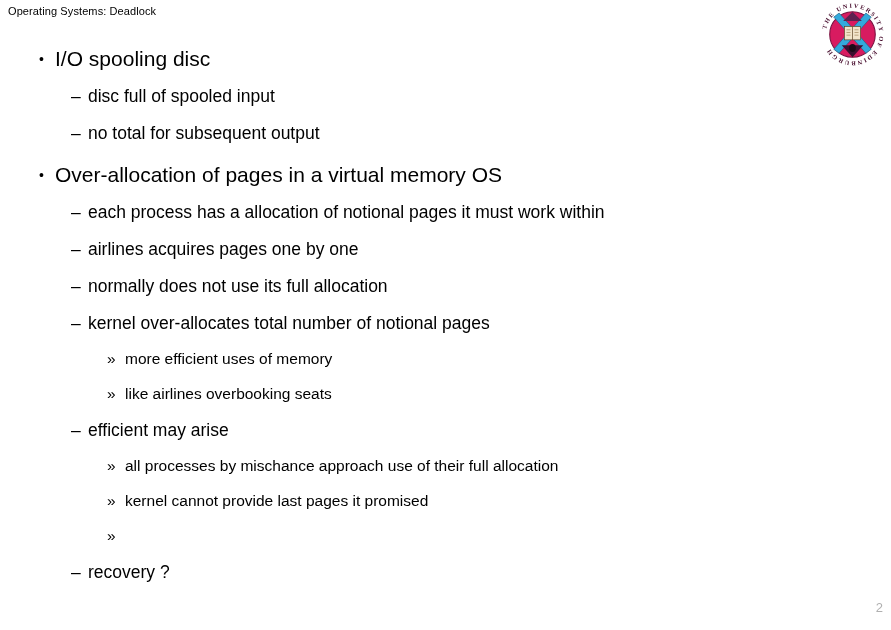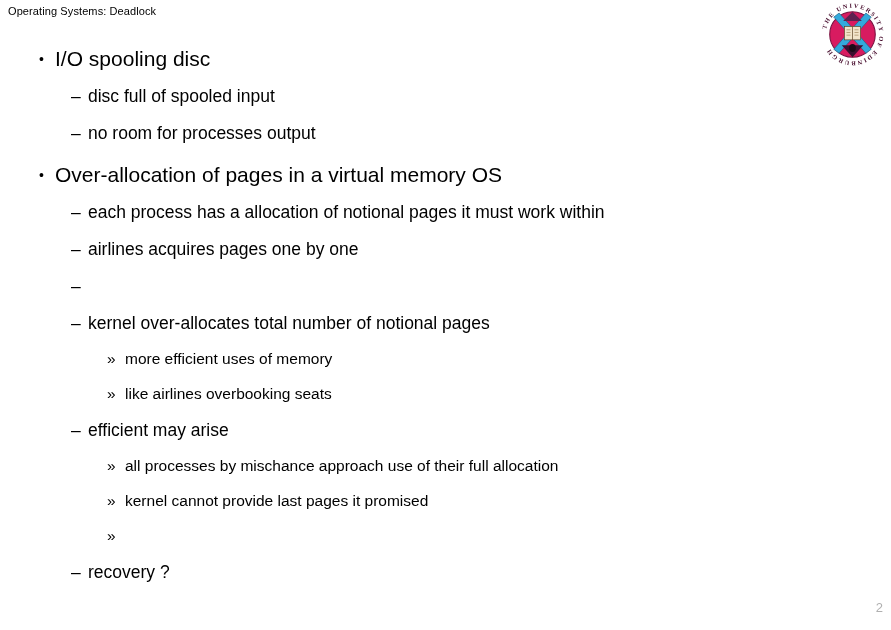--- a/index.html
+++ b/index.html
@@ -171,25 +171,25 @@
 
       <ellipse cx="50" cy="70" rx="5" ry="6" fill="#1c0a18"></ellipse>
 
       <circle cx="50" cy="50" r="47" fill="none" stroke="#ffffff" stroke-width="1"></circle>
     </svg>
   </div>
 
   <div class="content">
       <div class="line lvl1"><span class="marker">•</span><span class="txt">I/O spooling disc</span></div>
       <div class="line lvl2"><span class="marker">–</span><span class="txt">disc full of spooled input</span></div>
-      <div class="line lvl2"><span class="marker">–</span><span class="txt">no room for processes output</span></div>
+      <div class="line lvl2"><span class="marker">–</span><span class="txt">no total for subsequent output</span></div>
       <div class="line lvl1 gap-before-group"><span class="marker">•</span><span class="txt">Over-allocation of pages in a virtual memory OS</span></div>
       <div class="line lvl2"><span class="marker">–</span><span class="txt">each process has a allocation of notional pages it must work within</span></div>
       <div class="line lvl2"><span class="marker">–</span><span class="txt">airlines acquires pages one by one</span></div>
-      <div class="line lvl2"><span class="marker">–</span></div>
+      <div class="line lvl2"><span class="marker">–</span><span class="txt">normally does not use its full allocation</span></div>
       <div class="line lvl2"><span class="marker">–</span><span class="txt">kernel over-allocates total number of notional pages</span></div>
       <div class="line lvl3"><span class="marker">»</span><span class="txt">more efficient uses of memory</span></div>
       <div class="line lvl3"><span class="marker">»</span><span class="txt">like airlines overbooking seats</span></div>
       <div class="line lvl2"><span class="marker">–</span><span class="txt">efficient may arise</span></div>
       <div class="line lvl3"><span class="marker">»</span><span class="txt">all processes by mischance approach use of their full allocation</span></div>
       <div class="line lvl3"><span class="marker">»</span><span class="txt">kernel cannot provide last pages it promised</span></div>
       <div class="line lvl3"><span class="marker">»</span></div>
       <div class="line lvl2"><span class="marker">–</span><span class="txt">recovery ?</span></div>
     </div>
 

